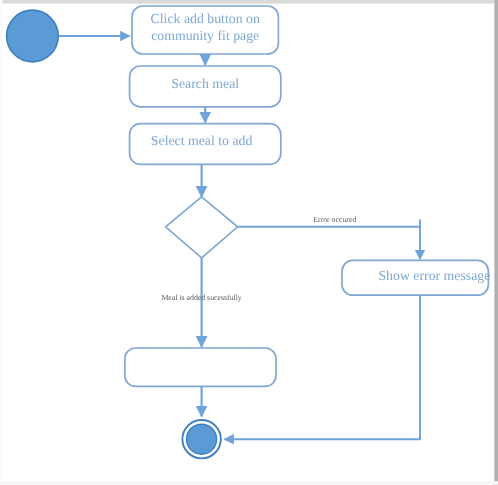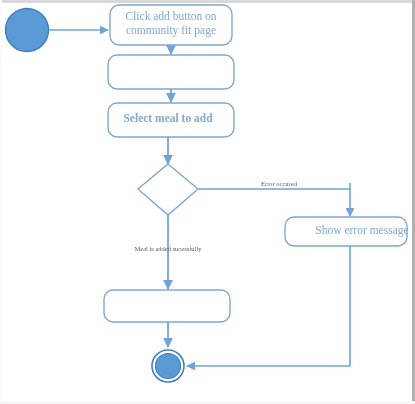--- a/index.html
+++ b/index.html
@@ -145,22 +145,23 @@
     </g>
 
     <g>
       <circle cx="168" cy="366" r="16" fill="#ffffff" stroke="#3F7FBF" stroke-width="1.6"></circle>
       <circle cx="168" cy="366" r="12.5" fill="#5B9BD5" stroke="#3F7FBF" stroke-width="1.2"></circle>
     </g>
   </svg>
 
   <div class="node-label act-label" style="left:112px; top:10px; width:118px;">Click add button on community fit page</div>
 
+  <div class="node-label act-label" style="left:110px; top:64px; width:122px;">Search meal</div>
 
-  <div class="node-label act-label" style="left:110px; top:112px; width:116px;font-weight:bold;">Select meal to add</div>
+  <div class="node-label act-label" style="left:110px; top:112px; width:116px;">Select meal to add</div>
 
   <div class="node-label act-label" style="left:287px; top:224px; width:118px;margin-left:16px;">Show error message</div>
 
 
   <div class="edge-label" style="left:261px; top:180px;">Error occured</div>
 
   <div class="edge-label" style="left:118px; top:245px; width:100px;">Meal is added sucessfully</div>
 
 </div>
 

